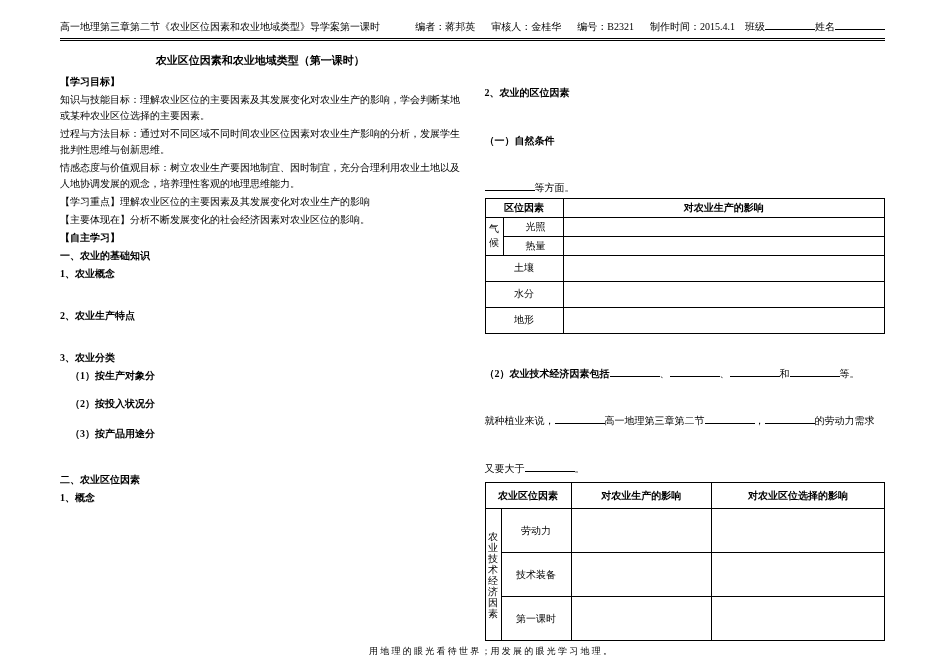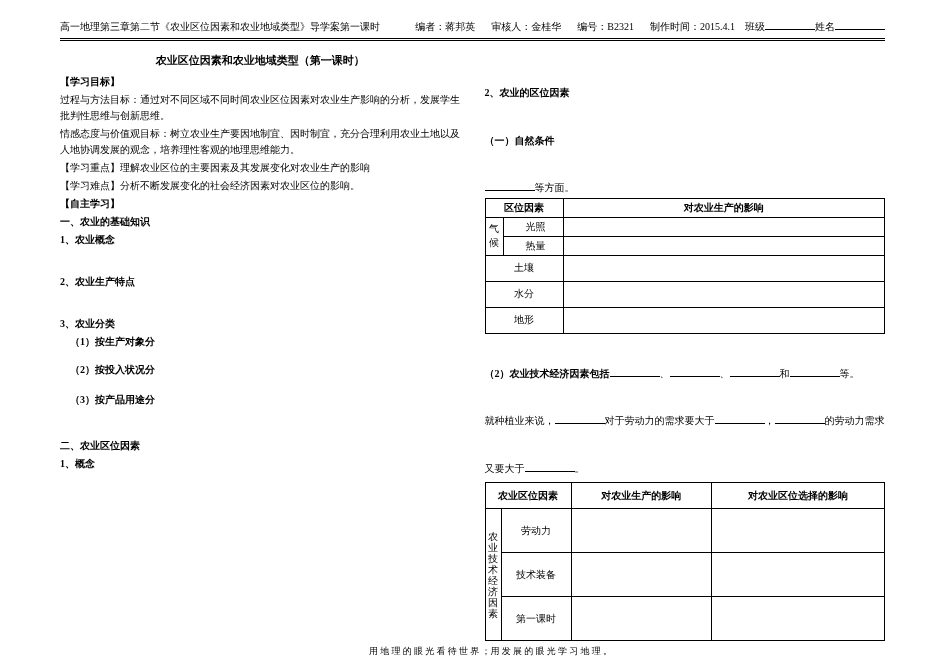--- a/index.html
+++ b/index.html
@@ -80,24 +80,25 @@
   </span>
 </div>
 <div class="hr1"></div>
 <div class="hr2"></div>
 
 <div class="columns">
 
   <div class="col">
     <div class="title-line">农业区位因素和农业地域类型（第一课时）</div>
     <div class="para bold">【学习目标】</div>
+    <div class="para">知识与技能目标：理解农业区位的主要因素及其发展变化对农业生产的影响，学会判断某地或某种农业区位选择的主要因素。</div>
     <div class="para">过程与方法目标：通过对不同区域不同时间农业区位因素对农业生产影响的分析，发展学生批判性思维与创新思维。</div>
     <div class="para">情感态度与价值观目标：树立农业生产要因地制宜、因时制宜，充分合理利用农业土地以及人地协调发展的观念，培养理性客观的地理思维能力。</div>
     <div class="para">【学习重点】理解农业区位的主要因素及其发展变化对农业生产的影响</div>
-    <div class="para">【学习难点】分析不断发展变化的社会经济因素对农业区位的影响。</div>
+    <div class="para">【主要体现在】分析不断发展变化的社会经济因素对农业区位的影响。</div>
     <div class="para bold">【自主学习】</div>
     <div class="para bold">一、农业的基础知识</div>
     <div class="para bold">1、农业概念</div>
     <div class="para bold sp-top-lg">2、农业生产特点</div>
     <div class="para bold sp-top-lg">3、农业分类</div>
     <div class="para bold indent">（1）按生产对象分</div>
     <div class="para bold indent sp-top" style="margin-top:12px">（2）按投入状况分</div>
     <div class="para bold indent sp-top" style="margin-top:14px">（3）按产品用途分</div>
     <div class="para bold" style="margin-top:30px">二、农业区位因素</div>
     <div class="para bold">1、概念</div>
@@ -137,21 +138,21 @@
         <td colspan="2">地形</td>
         <td></td>
       </tr>
     </tbody>
       </table>
 
     <div class="para sp-top">
       <span class="bold">（2）农业技术经济因素包括</span><span class="blank-line m"></span>、<span class="blank-line m"></span>、<span class="blank-line m"></span><span>和</span><span class="blank-line m"></span><span>等。</span>
     </div>
     <div class="para">
-      <span>就种植业来说，</span><span class="blank-line m"></span><span>对于劳动力的需求要大于</span><span class="blank-line m"></span>，<span class="blank-line m"></span><span>的劳动力需求</span>
+      <span>就种植业来说，</span><span class="blank-line m"></span><span>高一地理第三章第二节</span><span class="blank-line m"></span>，<span class="blank-line m"></span><span>的劳动力需求</span>
     </div>
     <div class="para">
       <span>又要大于</span><span class="blank-line m"></span><span>。</span>
     </div>
 
     <table class="tbl2 sp-top">
       <tbody>
           <tr>
         <th colspan="2">农业区位因素</th>
         <th>对农业生产的影响</th>

